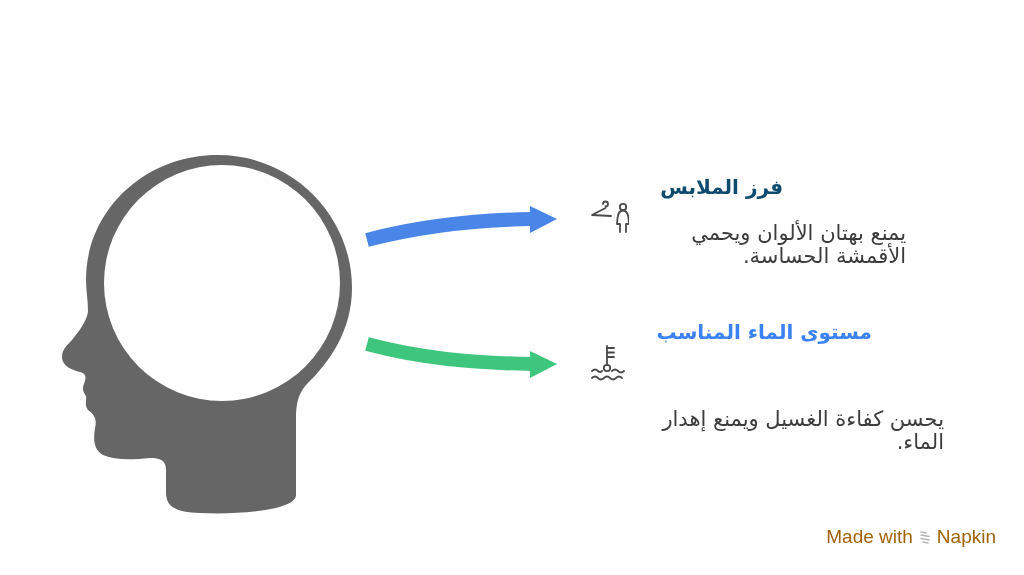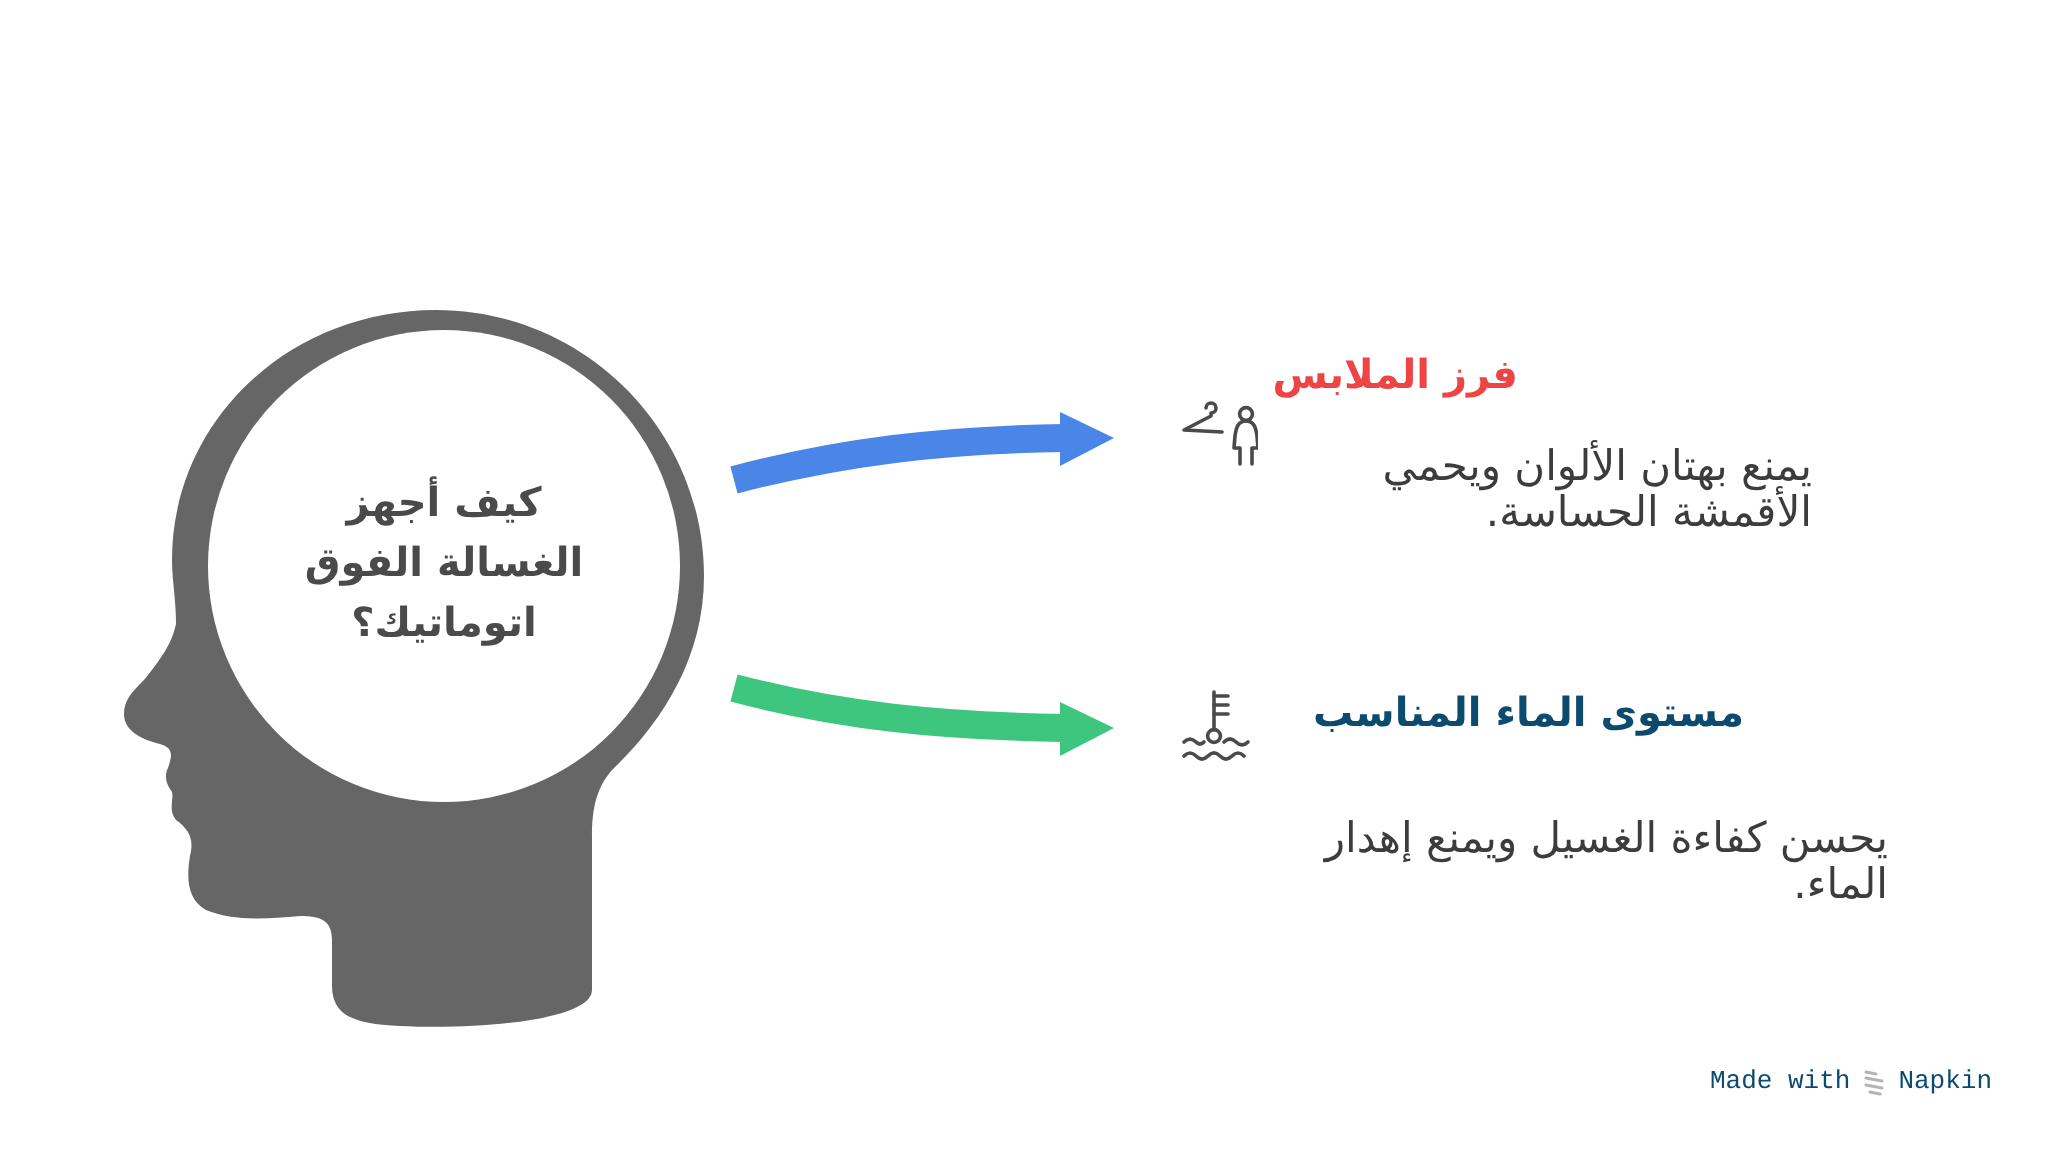--- a/index.html
+++ b/index.html
@@ -57,23 +57,23 @@
       width: 40px;
       height: 40px;
     }
     .footer {
       position: absolute;
       right: 28px;
       bottom: 27px;
       display: flex;
       align-items: center;
       gap: 5px;
-      color: #0c4a6e;
-      font-family: Liberation Mono, monospace;
-      font-size: 13px;
+      color: #a16207;
+      font-family: Liberation Sans, sans-serif;
+      font-size: 19px;
     }
     .footer svg { width: 14px; height: 14px; }
   </style>
 </head>
 <body>
 
 <div class="canvas">
 
   <svg class="head-svg" viewBox="0 0 1024 575">
 
@@ -104,47 +104,44 @@
       <path d="M 367 240 C 420 226, 470 220, 532 219" stroke="#4a86e8" stroke-width="14" fill="none"></path>
       <polygon points="530,206 557,219 530,233" fill="#4a86e8"></polygon>
     </g>
 
     <g>
       <path d="M 367 344 C 420 358, 470 363, 532 364" stroke="#3ec67f" stroke-width="14" fill="none"></path>
       <polygon points="530,351 557,364 530,378" fill="#3ec67f"></polygon>
     </g>
   </svg>
 
-  <div class="head-question">كيف أجهز
-الغسالة الفوق
-اتوماتيك؟</div>
 
   <div>
     <svg class="branch-icon" style="left:589px; top:198px;" viewBox="0 0 40 40" fill="none" stroke="#4a4a4a" stroke-width="1.8" stroke-linecap="round" stroke-linejoin="round">
       <path d="M 14 6 a 2.5 2.5 0 1 1 2.5 2.5 L 16.5 10 L 3 17 L 22 18"></path>
       <circle cx="34" cy="9" r="3.2"></circle>
       <path d="M 34 12.5 C 30 12.5, 29 16, 28.5 20 L 28 26 L 31 26 L 31 34"></path>
       <path d="M 34 12.5 C 38 12.5, 39 16, 39.5 20 L 40 26 L 37 26 L 37 34"></path>
     </svg>
-    <div class="branch-title" style="right:265px; top:175px; color:#ef4444;">فرز الملابس</div>
+    <div class="branch-title" style="right:241px; top:175px; color:#0c4a6e;">فرز الملابس</div>
     <div class="branch-desc" style="right:118px; top:222px; width:265px;">يمنع بهتان الألوان ويحمي الأقمشة الحساسة.</div>
   </div>
 
   <div>
     <svg class="branch-icon" style="left:589px; top:343px;" viewBox="0 0 40 40" fill="none" stroke="#4a4a4a" stroke-width="1.8" stroke-linecap="round" stroke-linejoin="round">
       <line x1="18" y1="3" x2="18" y2="22"></line>
       <line x1="18" y1="5" x2="25" y2="5"></line>
       <line x1="18" y1="9.5" x2="25" y2="9.5"></line>
       <line x1="18" y1="14" x2="25" y2="14"></line>
       <circle cx="18" cy="25" r="3.2"></circle>
       <path d="M 3 28 q 3 -3 6 0 q 2 2 4 0"></path>
       <path d="M 23 28 q 3 -3 6 0 q 3 3 6 0"></path>
       <path d="M 3 35 q 3 -3 6 0 q 3 3 6 0 q 3 -3 6 0 q 3 3 6 0 q 3 -3 6 0"></path>
     </svg>
-    <div class="branch-title" style="right:152px; top:344px; color:#0c4a6e;">مستوى الماء المناسب</div>
+    <div class="branch-title" style="right:152px; top:320px; color:#3b82f6;">مستوى الماء المناسب</div>
     <div class="branch-desc" style="right:80px; top:376px; width:300px;margin-top:32px;">يحسن كفاءة الغسيل ويمنع إهدار الماء.</div>
   </div>
 
   <div class="footer">
     <span>Made with</span>
     <svg viewBox="0 0 14 14" fill="none" stroke="#b4b4b4" stroke-width="1.5" stroke-linecap="round">
       <path d="M 3 2 L 8 3"></path>
       <path d="M 3 5 L 11 6.5"></path>
       <path d="M 3 8.5 L 11 10"></path>
       <path d="M 5 12 L 10 13"></path>

